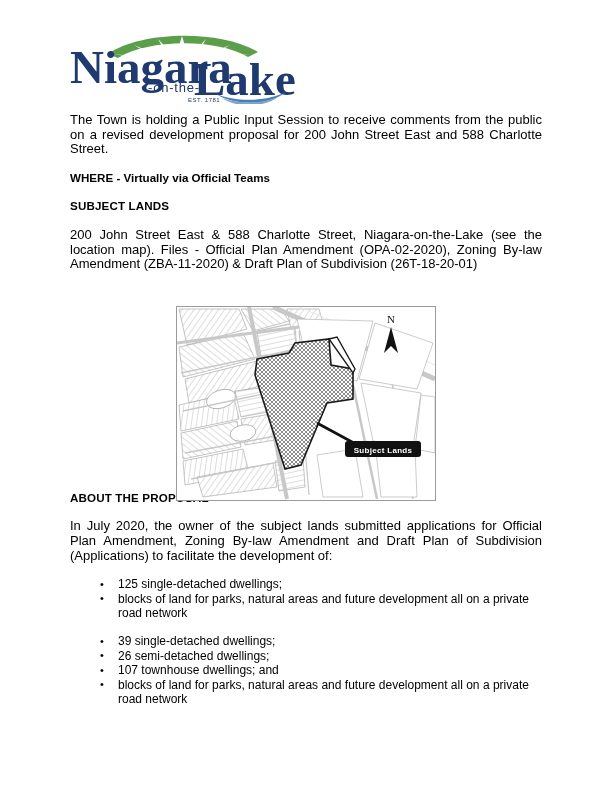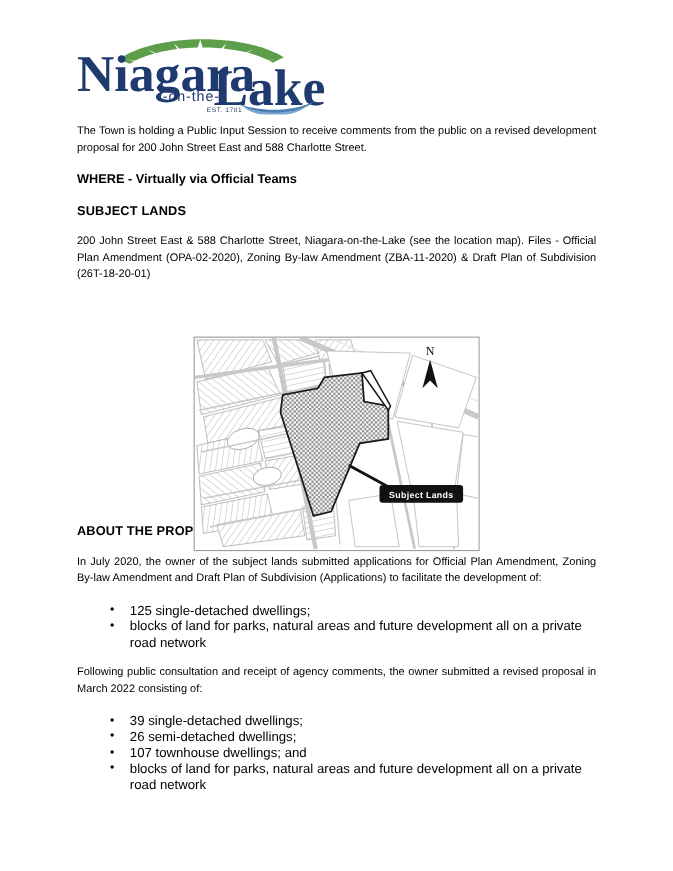--- a/index.html
+++ b/index.html
@@ -50,21 +50,21 @@
   .notice-title div { white-space: nowrap; }
 
   
   .doc {
     position: absolute;
     left: 70px;
     top: 113px;
     width: 472px;
   }
   .para {
-    font-size: 10px;
+    font-size: 13px;
     line-height: 14.6px;
     text-align: justify;
     margin: 0 0 14px 0;
   }
   .bold-line {
     font-size: 11.6px;
     line-height: 14.6px;
     font-weight: bold;
     margin: 0 0 14px 0;
   }
@@ -164,21 +164,20 @@
 
   <p class="section-head">ABOUT THE PROPOSAL</p>
 
   <p class="para">In July 2020, the owner of the subject lands submitted applications for Official Plan Amendment, Zoning By-law Amendment and Draft Plan of Subdivision (Applications) to facilitate the development of:</p>
 
   <ul class="bullets">
     <li>125 single-detached dwellings;</li>
     <li>blocks of land for parks, natural areas and future development all on a private road network</li>
   </ul>
 
-  <p class="para">Following public consultation and receipt of agency comments, the owner submitted a revised proposal in March 2022 consisting of:</p>
 
   <ul class="bullets">
     <li>39 single-detached dwellings;</li>
     <li>26 semi-detached dwellings;</li>
     <li>107 townhouse dwellings; and</li>
     <li>blocks of land for parks, natural areas and future development all on a private road network</li>
   </ul>
 </div>
 
 <div class="map-wrap">

